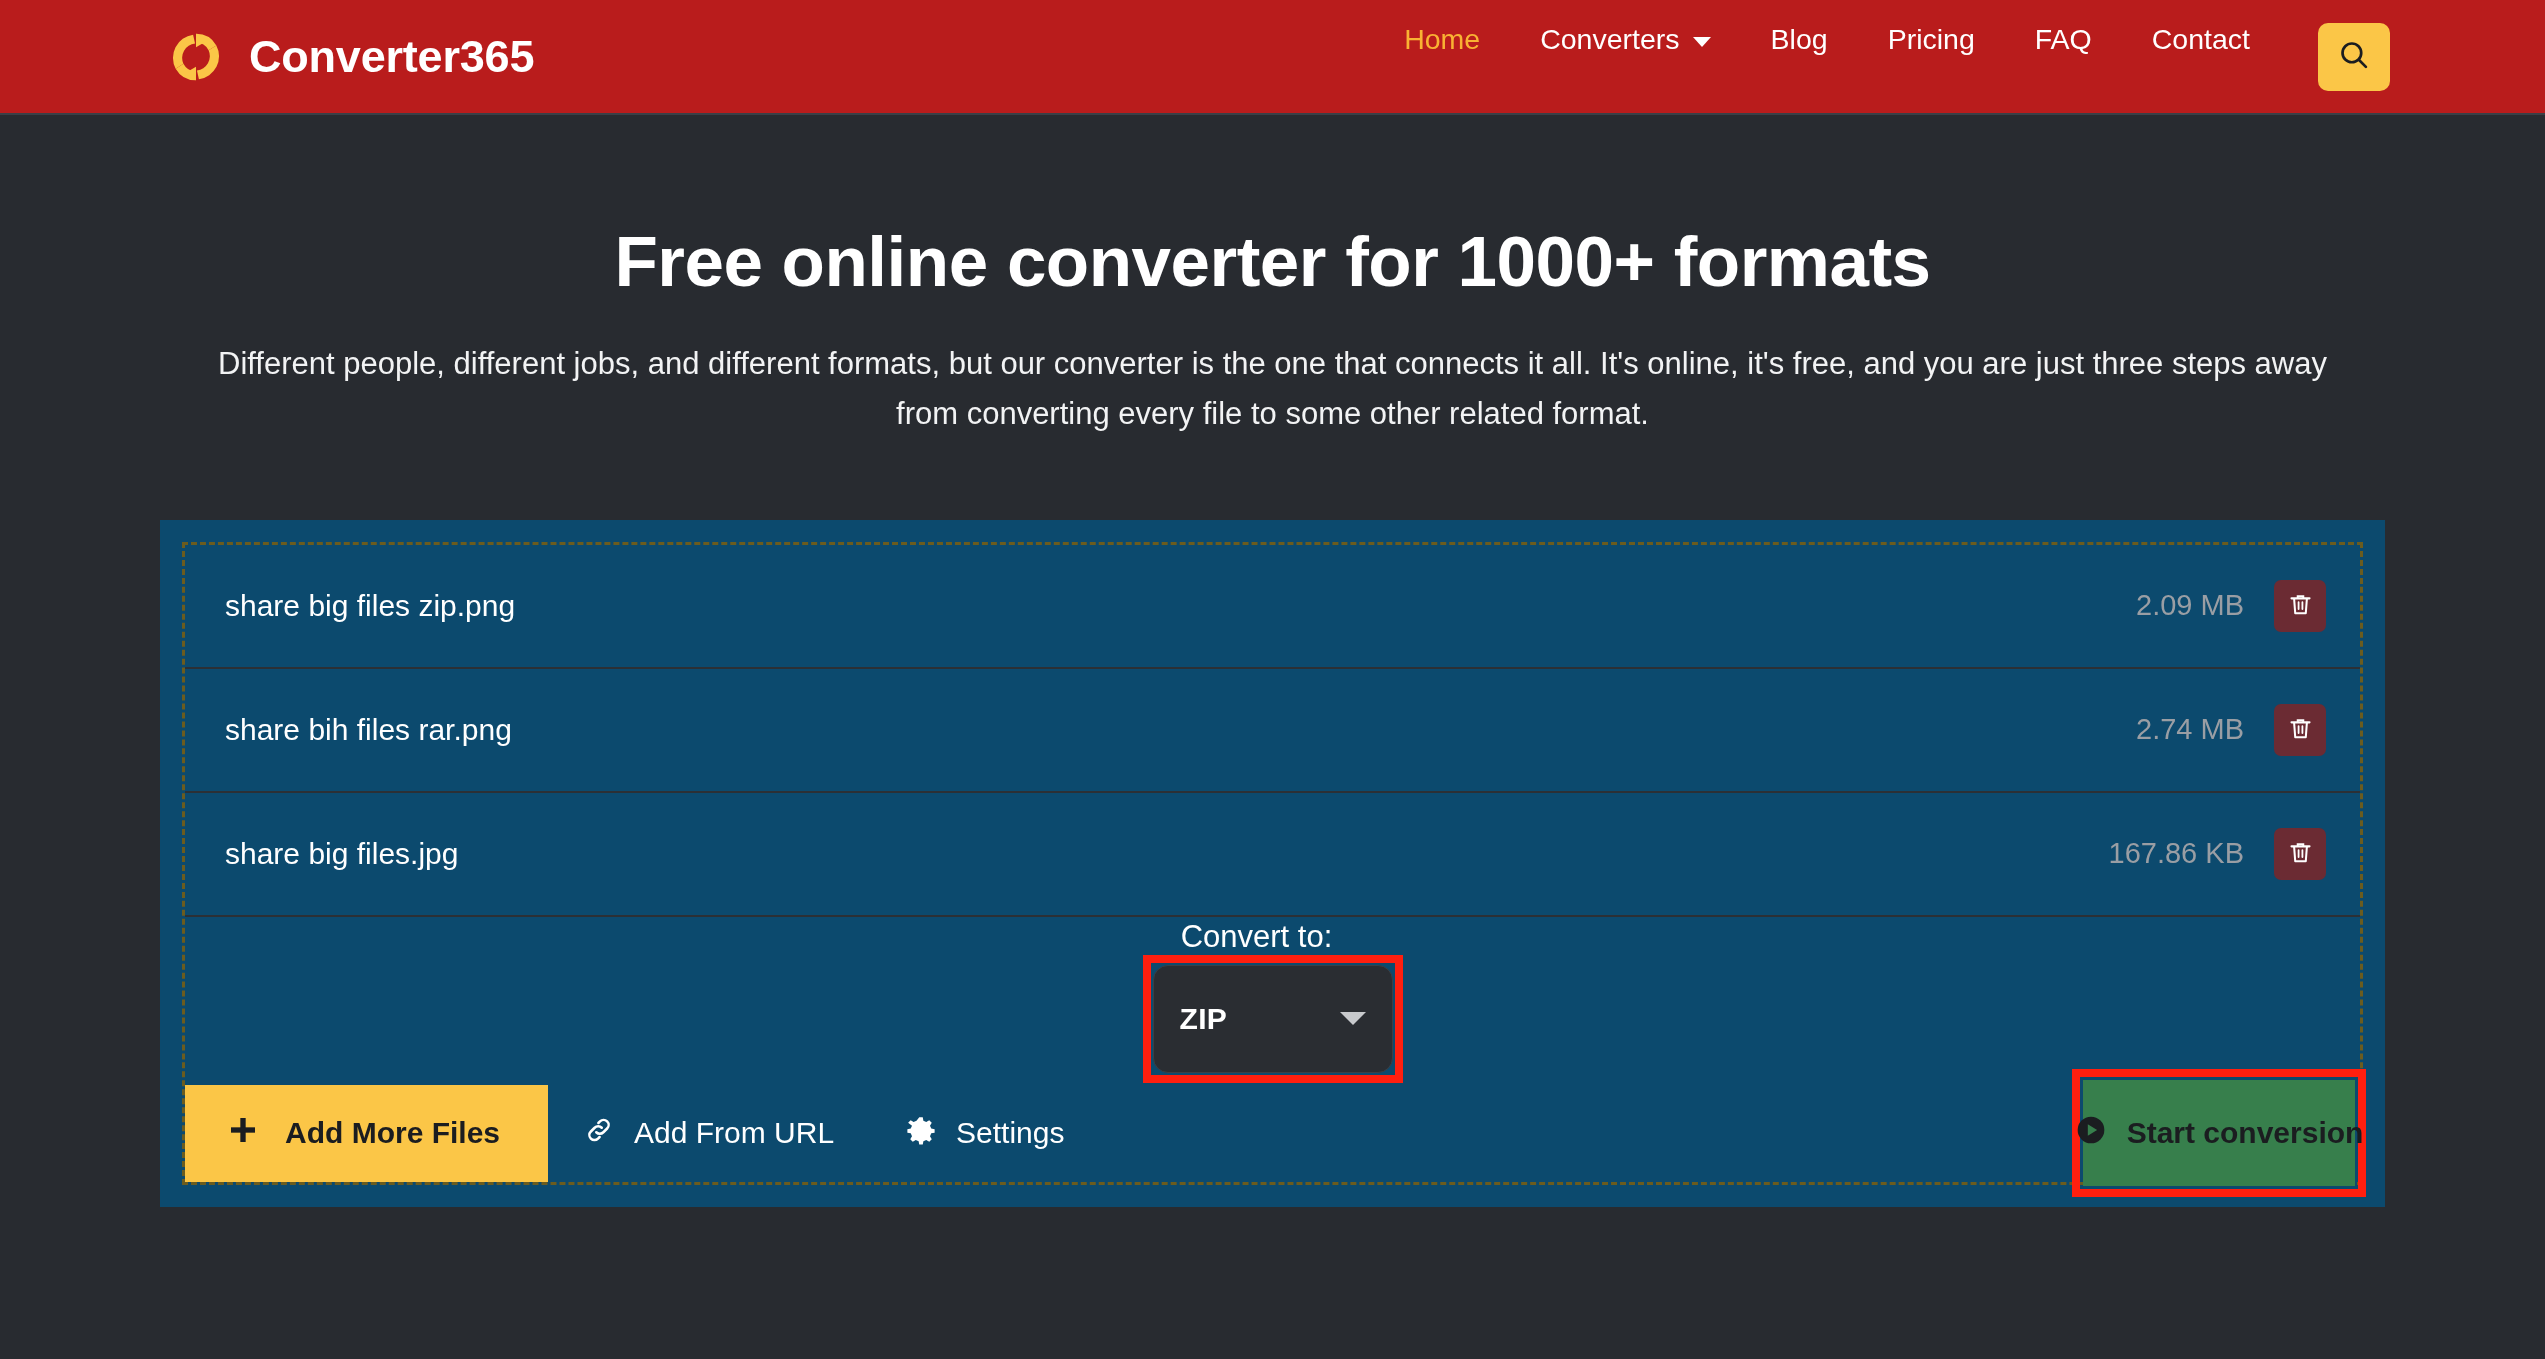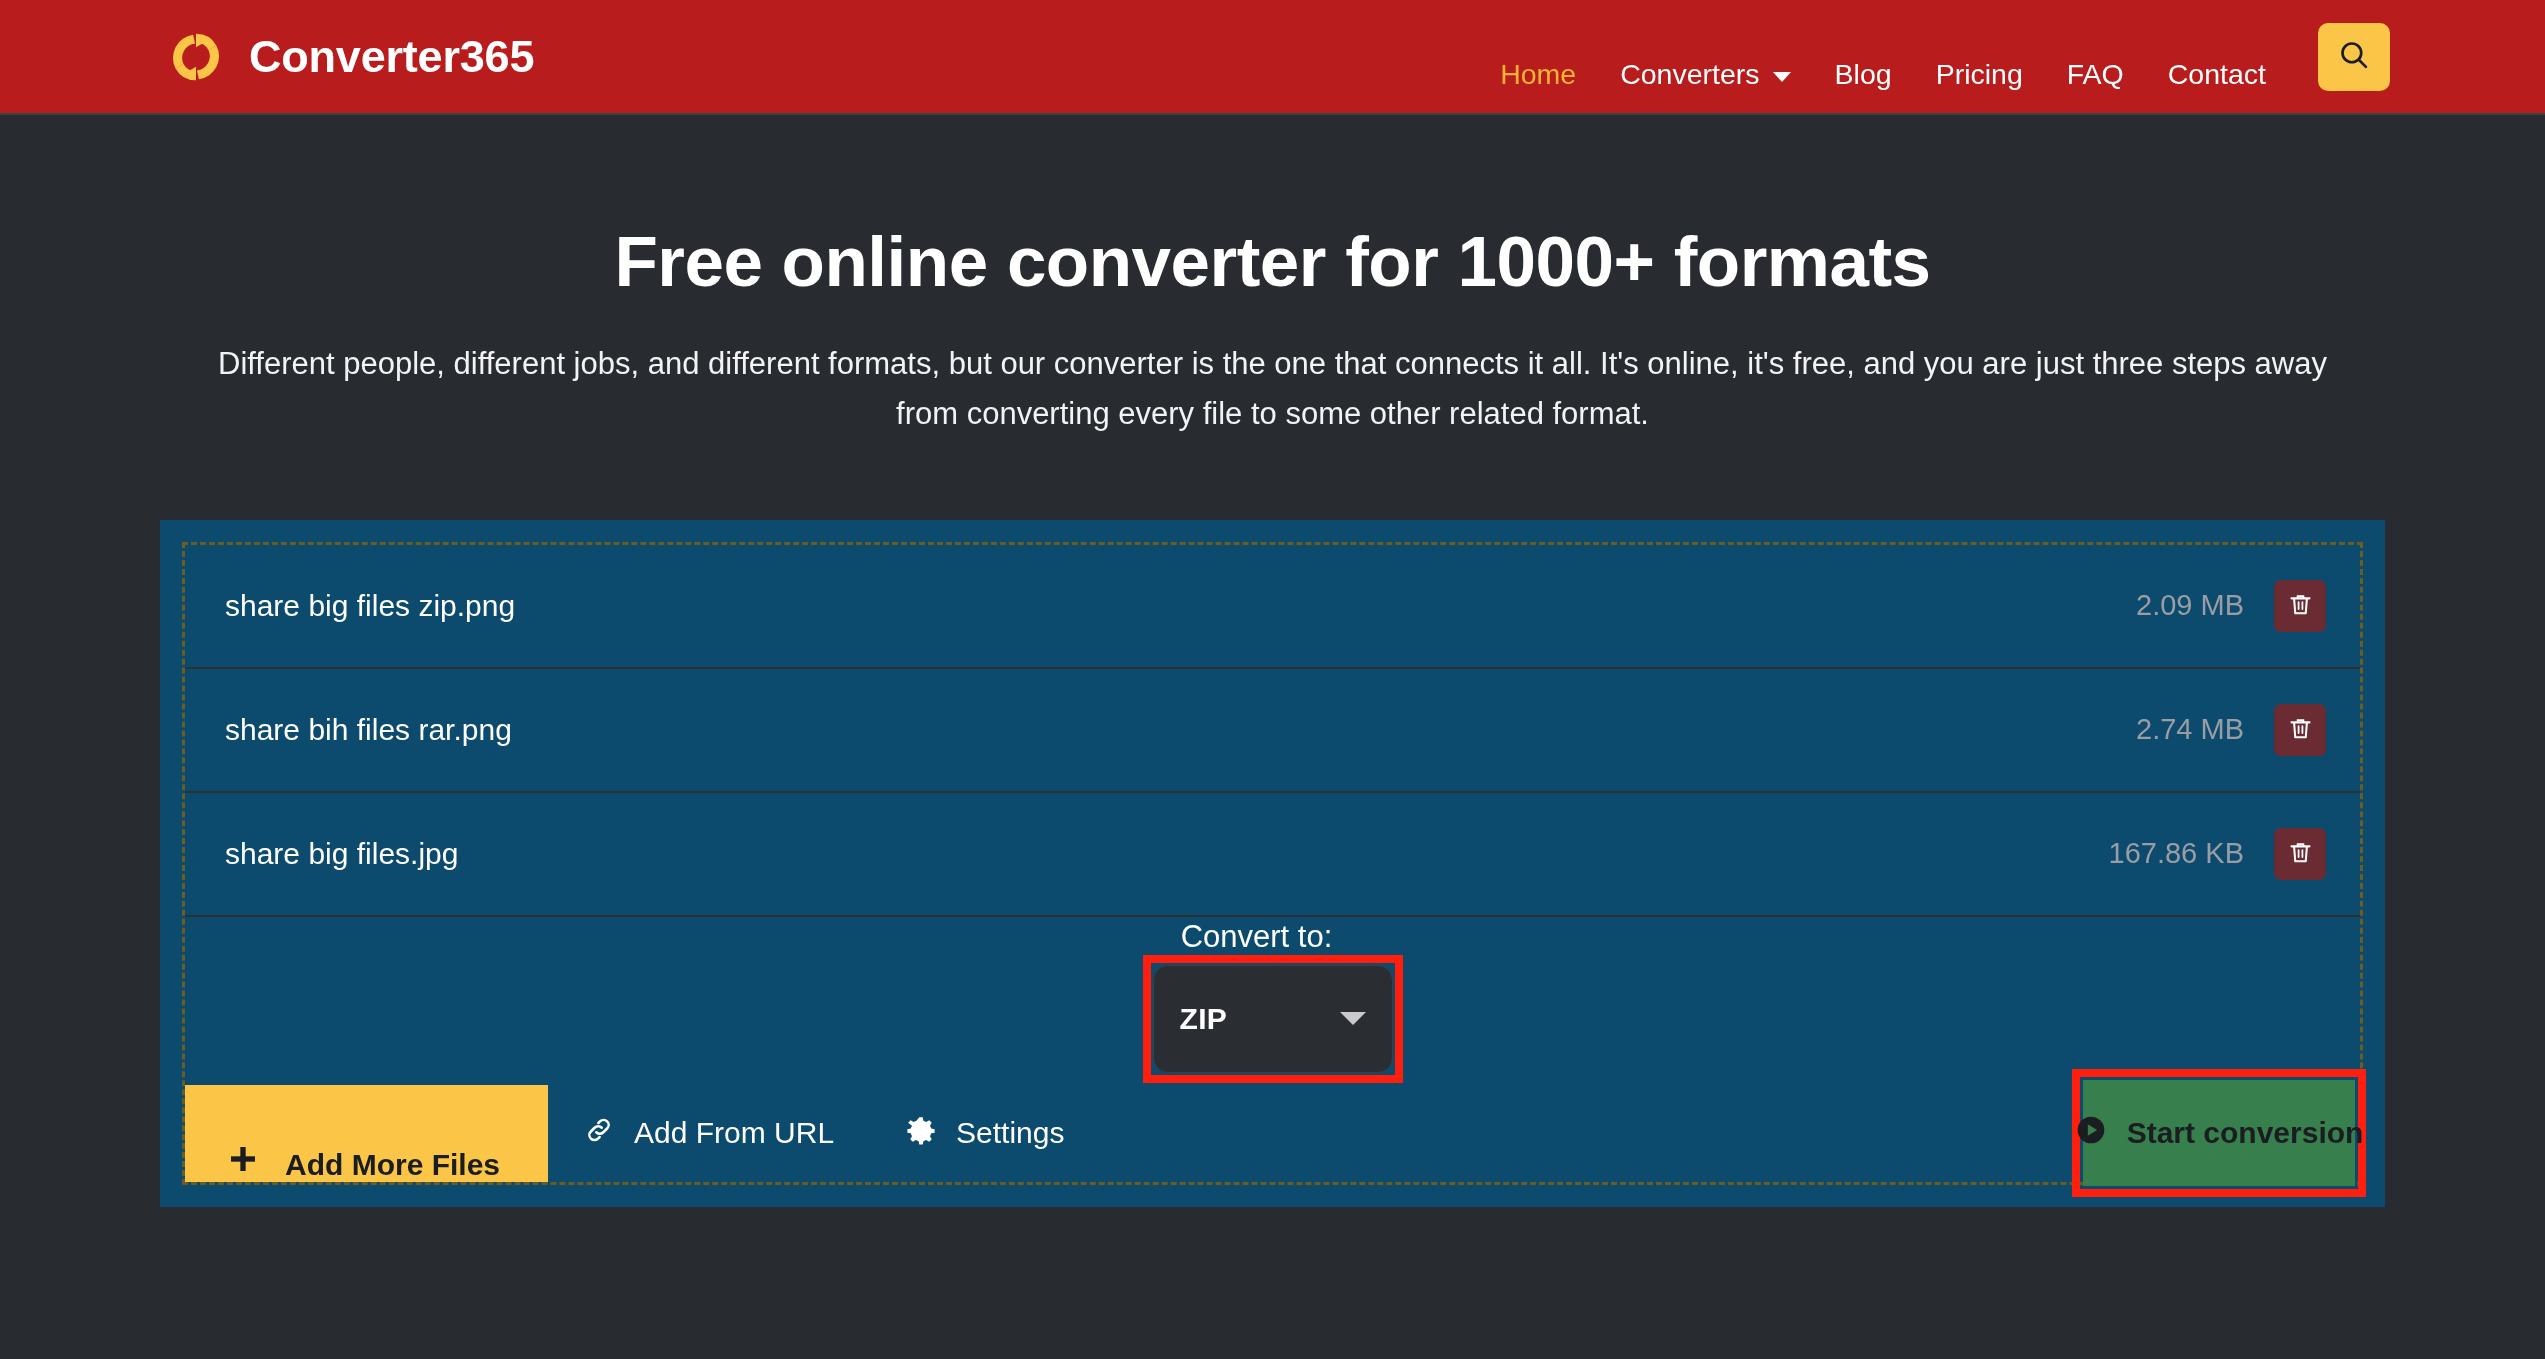--- a/index.html
+++ b/index.html
@@ -31,22 +31,22 @@
   .brand-name {
     color: #ffffff;
     font-size: 45px;
     font-weight: bold;
     letter-spacing: -0.2px;
     white-space: nowrap;
   }
   .main-nav {
     margin-left: auto;
     display: flex;
-    align-items: flex-end;
-    gap: 0;
+    align-items: flex-start;
+    gap: 16px;
   }
   .nav-item {
     color: #ffffff;
     font-size: 28.5px;
     text-decoration: none;
     padding: 0 22px;
     white-space: nowrap;
     display: flex;
     align-items: center;
     gap: 13px;
@@ -186,21 +186,21 @@
     height: 97px;
   }
   .add-files-btn {
     background: #fbc647;
     border: none;
     color: #1b1d20;
     font-size: 30px;
     font-weight: bold;
     padding: 0 48px 0 42px;
     display: flex;
-    align-items: flex-end;
+    align-items: center;
     gap: 26px;
     cursor: pointer;
     white-space: nowrap;
     font-family: "Liberation Sans", sans-serif;
   }
   .text-action {
     background: none;
     border: none;
     color: #ffffff;
     font-size: 30px;

